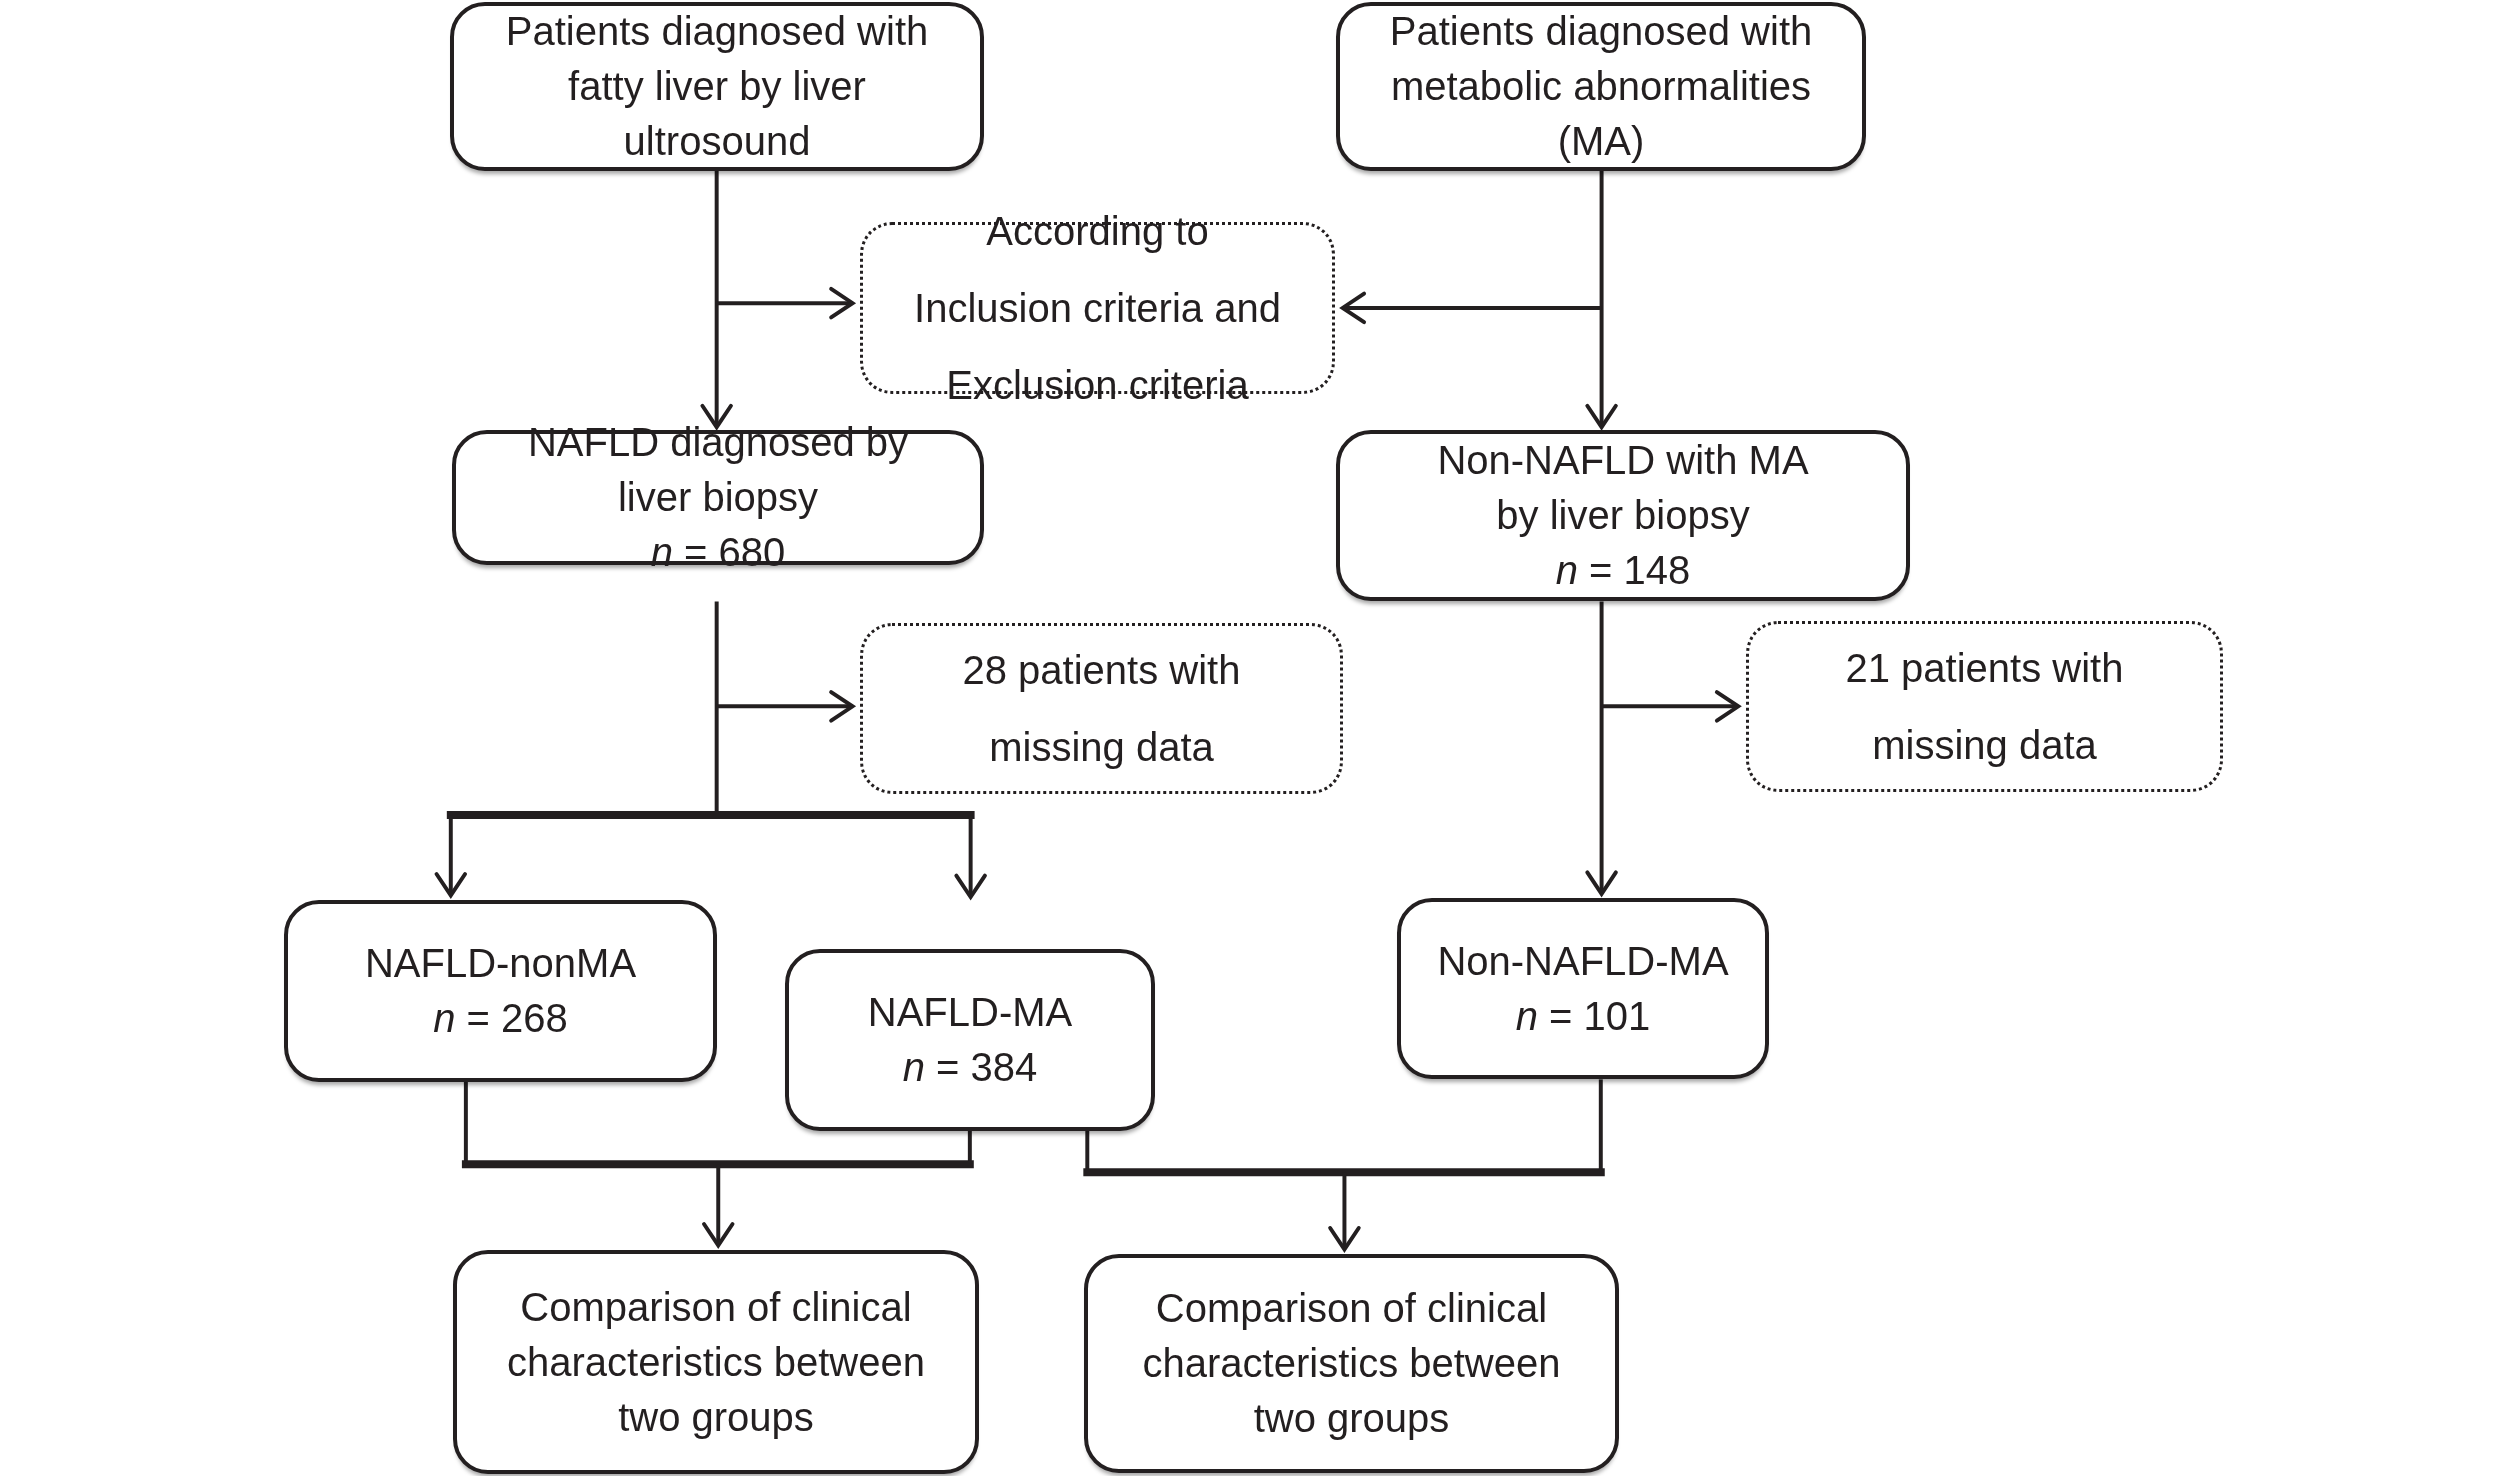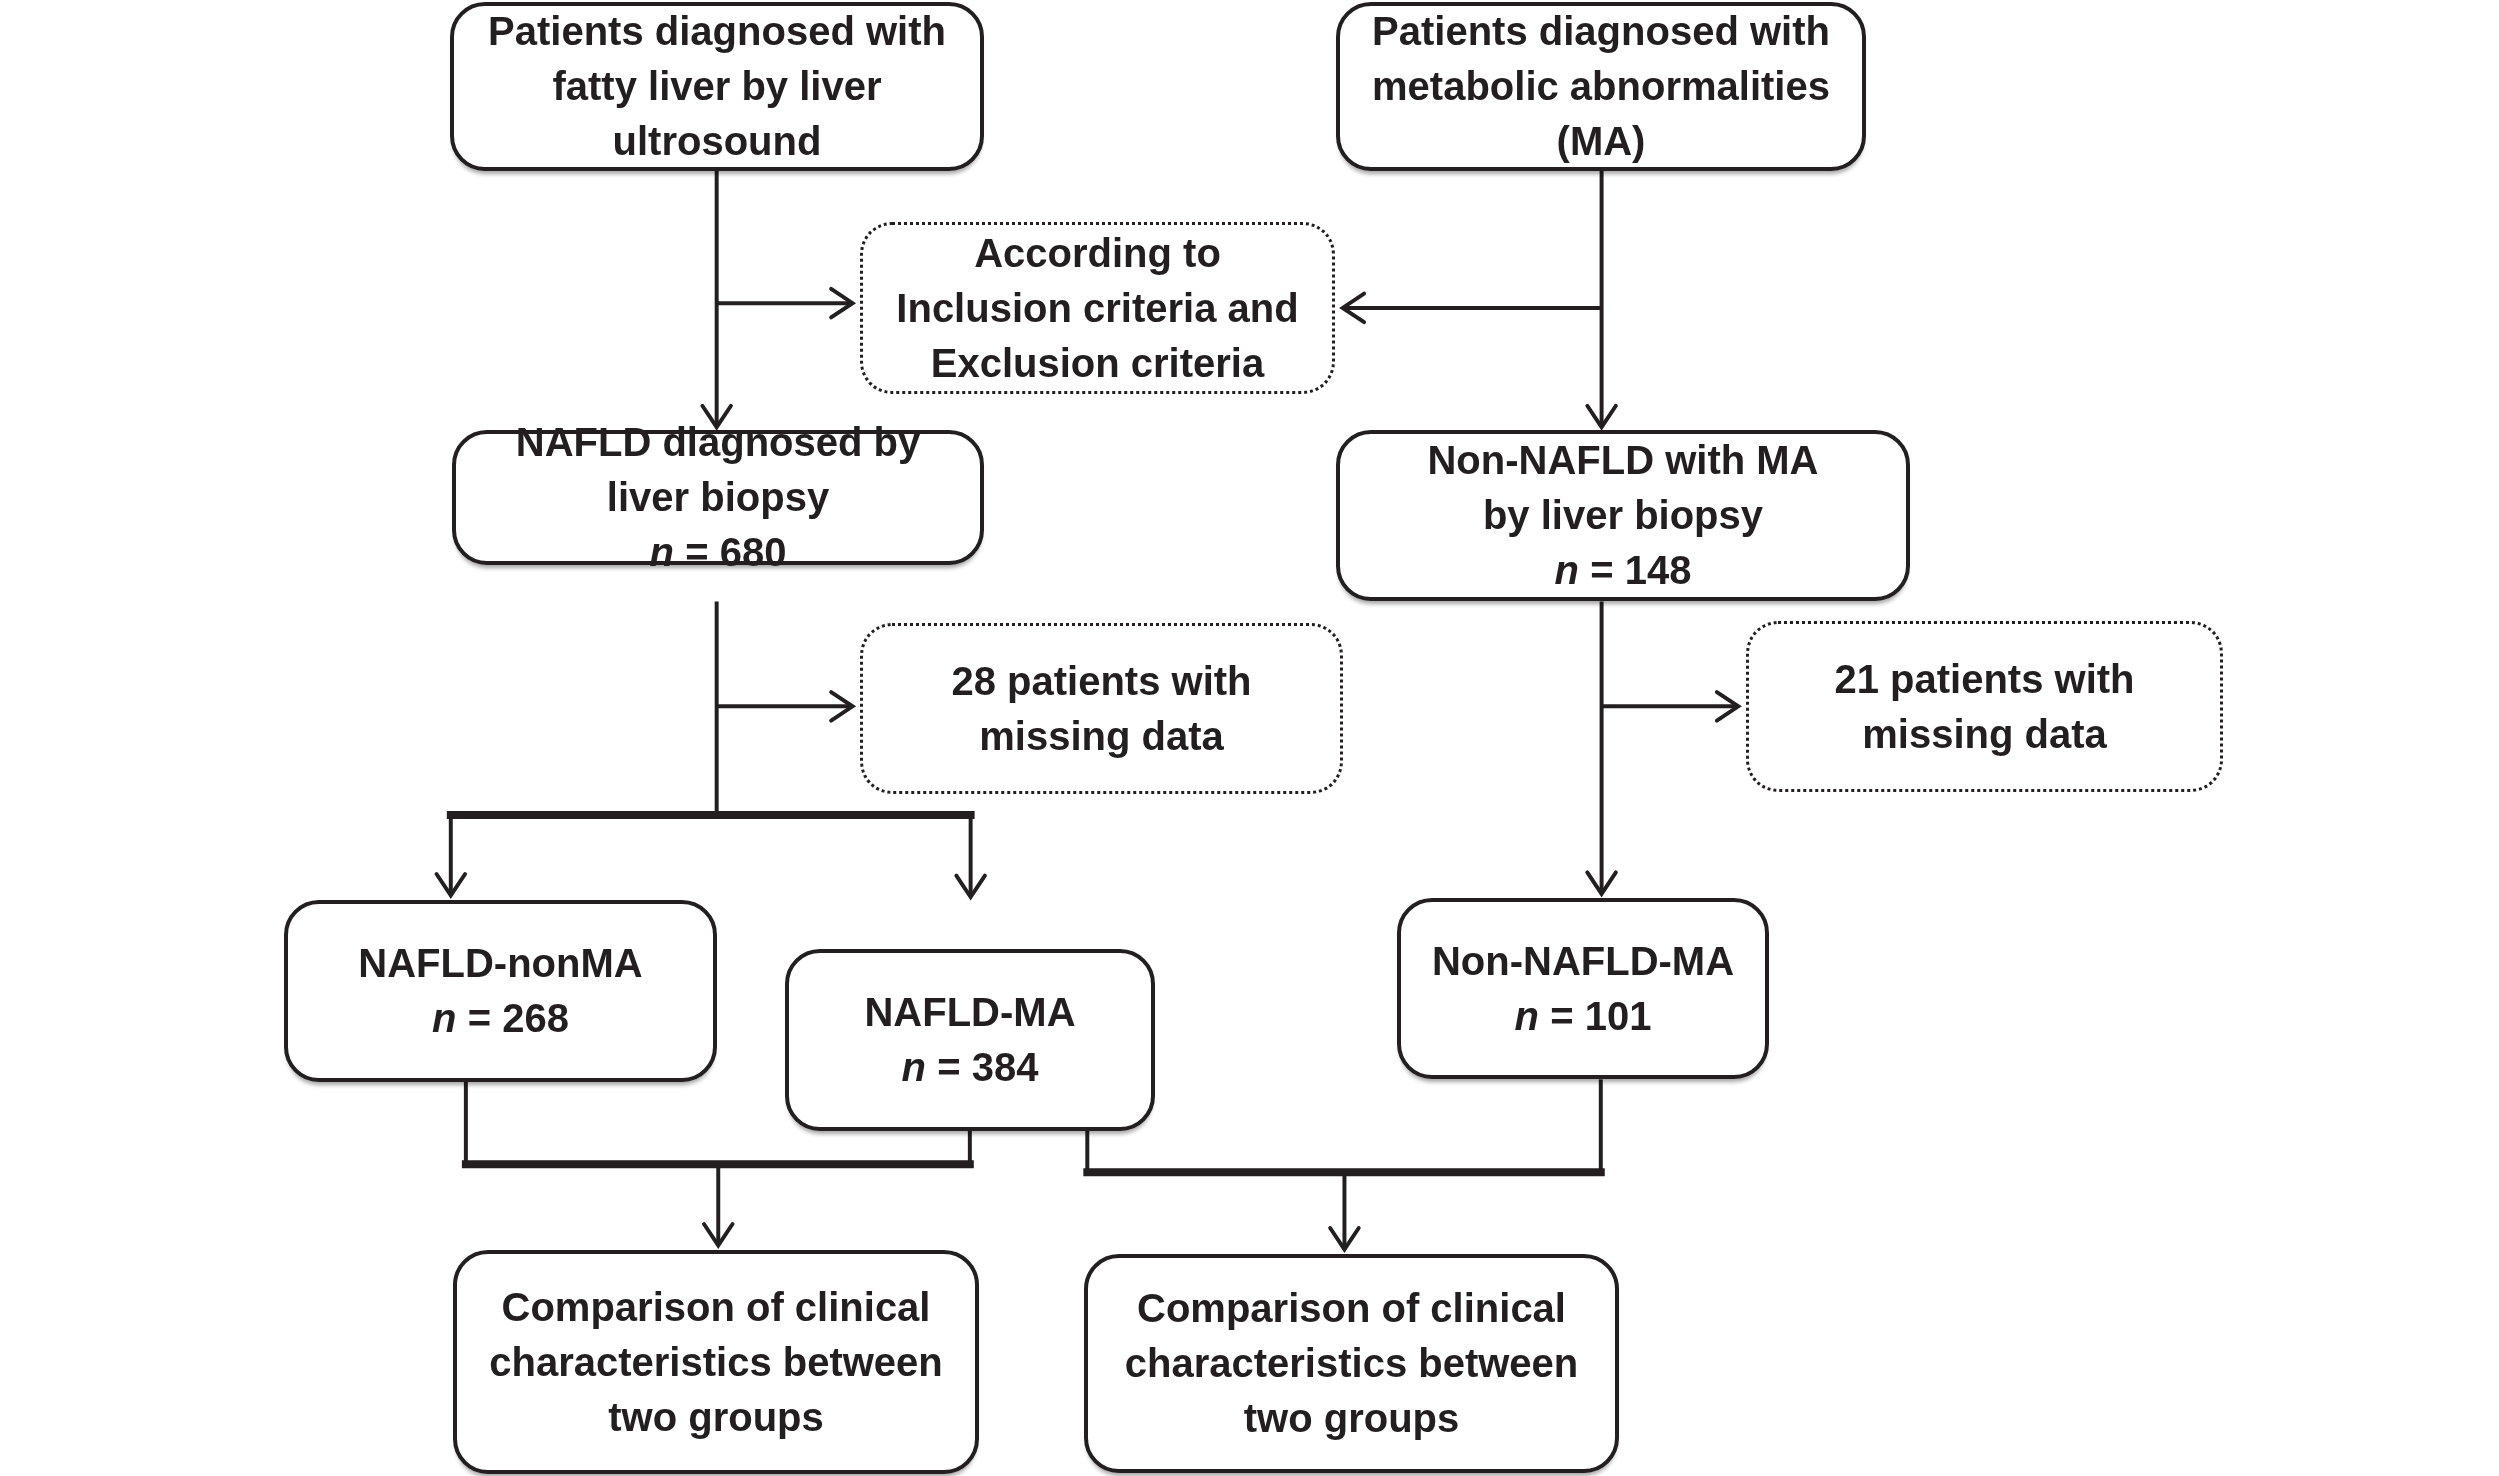--- a/index.html
+++ b/index.html
@@ -9,26 +9,26 @@
   .box{
     position:absolute;
     box-sizing:border-box;
     border:4px solid #231f20;
     border-radius:35px;
     background:#ffffff;
     display:flex;flex-direction:column;justify-content:center;align-items:center;
     text-align:center;
     font-size:40px;line-height:55px;color:#231f20;
     box-shadow:0 5.6px 4px -3.2px rgba(0,0,0,0.35);
-    font-weight:bold;
   }
   .box.dotted{
     border:3.2px dotted #231f20;
     border-radius:32px;
     box-shadow:none;
+    gap:22px;
   }
   .tline{display:block;white-space:nowrap;}
   .n{font-style:italic;}
   path.thin{stroke:#231f20;stroke-width:5;fill:none;}
   path.thick{stroke:#231f20;stroke-width:10;fill:none;}
 </style>
 </head>
 <body>
 
 <div id="canvas">

